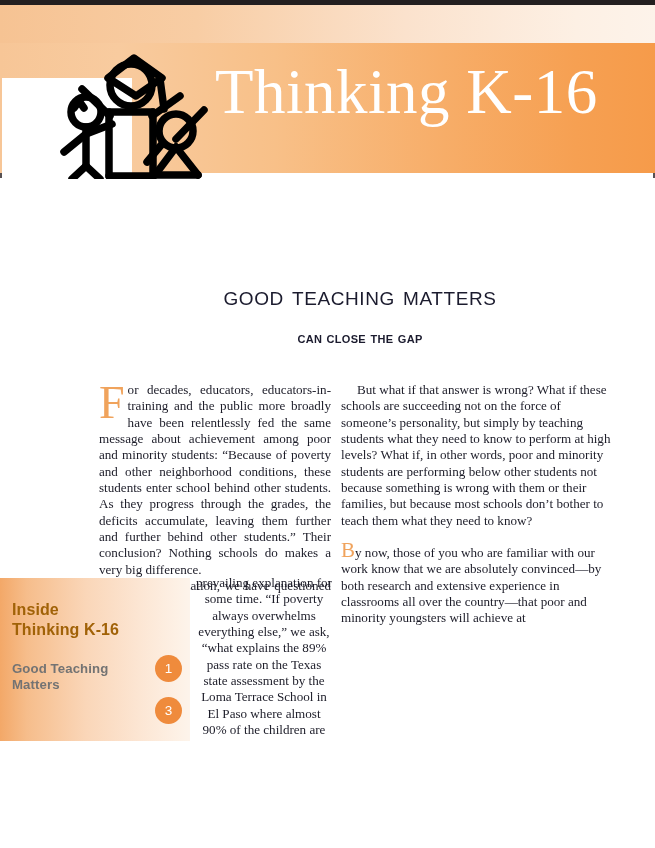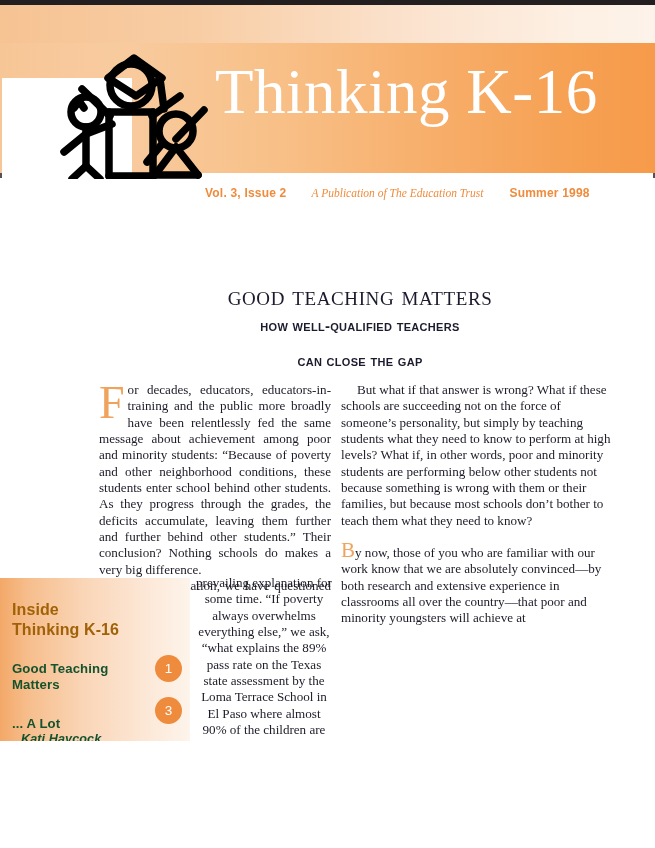--- a/index.html
+++ b/index.html
@@ -102,21 +102,21 @@
 
   
   .headline-wrap {
     position: absolute;
     left: 100px; top: 281px;
     width: 520px;
     text-align: center;
     color: #1b1b2e;
   }
   .headline-main {
-    font-family: Liberation Serif, serif;
+    font-family: Liberation Sans, sans-serif;
     font-size: 27px;
     line-height: 31px;
     letter-spacing: .6px;
     font-variant: small-caps;
     text-transform: lowercase;
   }
   .headline-main::first-letter { font-size: 27px; }
   .headline-sub {
     font-family: "Liberation Sans", sans-serif;
     font-weight: bold;
@@ -207,21 +207,21 @@
     letter-spacing: .1px;
   }
   .toc-item {
     position: absolute;
     left: 12px;
     width: 140px;
     font-family: "Liberation Sans", sans-serif;
     font-weight: bold;
     font-size: 13.2px;
     line-height: 16px;
-    color: #14532d;
+    color: #737373;
     letter-spacing: .1px;
   }
   .toc-item .sub {
     display: block;
     font-style: italic;
     font-weight: bold;
     font-size: 12.6px;
     line-height: 15.5px;
     padding-left: 9px;
   }
@@ -303,29 +303,23 @@
         <path d="M124 113 L146 141"></path>
         <path d="M103 141 L146 141"></path>
         <path d="M124 105 L152 76"></path>
         <path d="M110 110 L95 128"></path>
       </g>
     </svg>
   </div>
 
   <div class="masthead-title">Thinking K-16</div>
 
-  <div class="issue-line">
-    <span class="issue-vol">Vol. 3, Issue 2</span>
-    <span class="issue-pub">A Publication of The Education Trust</span>
-    <span class="issue-season">Summer 1998</span>
-  </div>
 
   <div class="headline-wrap">
     <div class="headline-main">Good Teaching Matters</div>
-    <div class="headline-sub">How Well-Qualified Teachers</div>
     <div class="headline-sub" style="margin-top:16px">Can Close The Gap</div>
   </div>
 
   <div class="col-left-top">
     <p><span class="dropcap-f">F</span><span>or decades, educators, educators-in-training and the public more broadly have been relentlessly fed the same message about achievement among poor and minority students: “Because of poverty and other neighborhood conditions, these students enter school behind other students. As they progress through the grades, the deficits accumulate, leaving them further and further behind other students.” Their conclusion? Nothing schools do makes a very big difference.</span></p>
     <p class="indent">As an organization, we have questioned the</p>
   </div>
 
   <div class="col-left-narrow">
     <p>prevailing explanation for some time. “If poverty always overwhelms everything else,” we ask, “what explains the 89% pass rate on the Texas state assessment by the Loma Terrace School in El Paso where almost 90% of the children are poor? Or what about the 95% fourth grade pass rate on the same exam by the entire Mission Independent</p>
@@ -342,24 +336,20 @@
   <div class="inside-box"></div>
 
   <div class="inside-heading">
     <span>Inside</span><br>
     <span>Thinking K-16</span>
   </div>
 
   <div class="toc-item toc-1">
     <span>Good Teaching</span><br>
     <span>Matters</span>
-  </div>
-  <div class="toc-item toc-2">
-    <span>... A Lot</span>
-    <span class="sub">Kati Haycock</span>
   </div>
   <div class="toc-item toc-3">
     <span>Who Teaches Whom</span>
     <span class="sub">A State by State</span>
     <span class="sub">Analysis</span>
   </div>
 
   <div class="badge badge-1">1</div>
   <div class="badge badge-2">3</div>
   <div class="badge badge-3">7</div>

